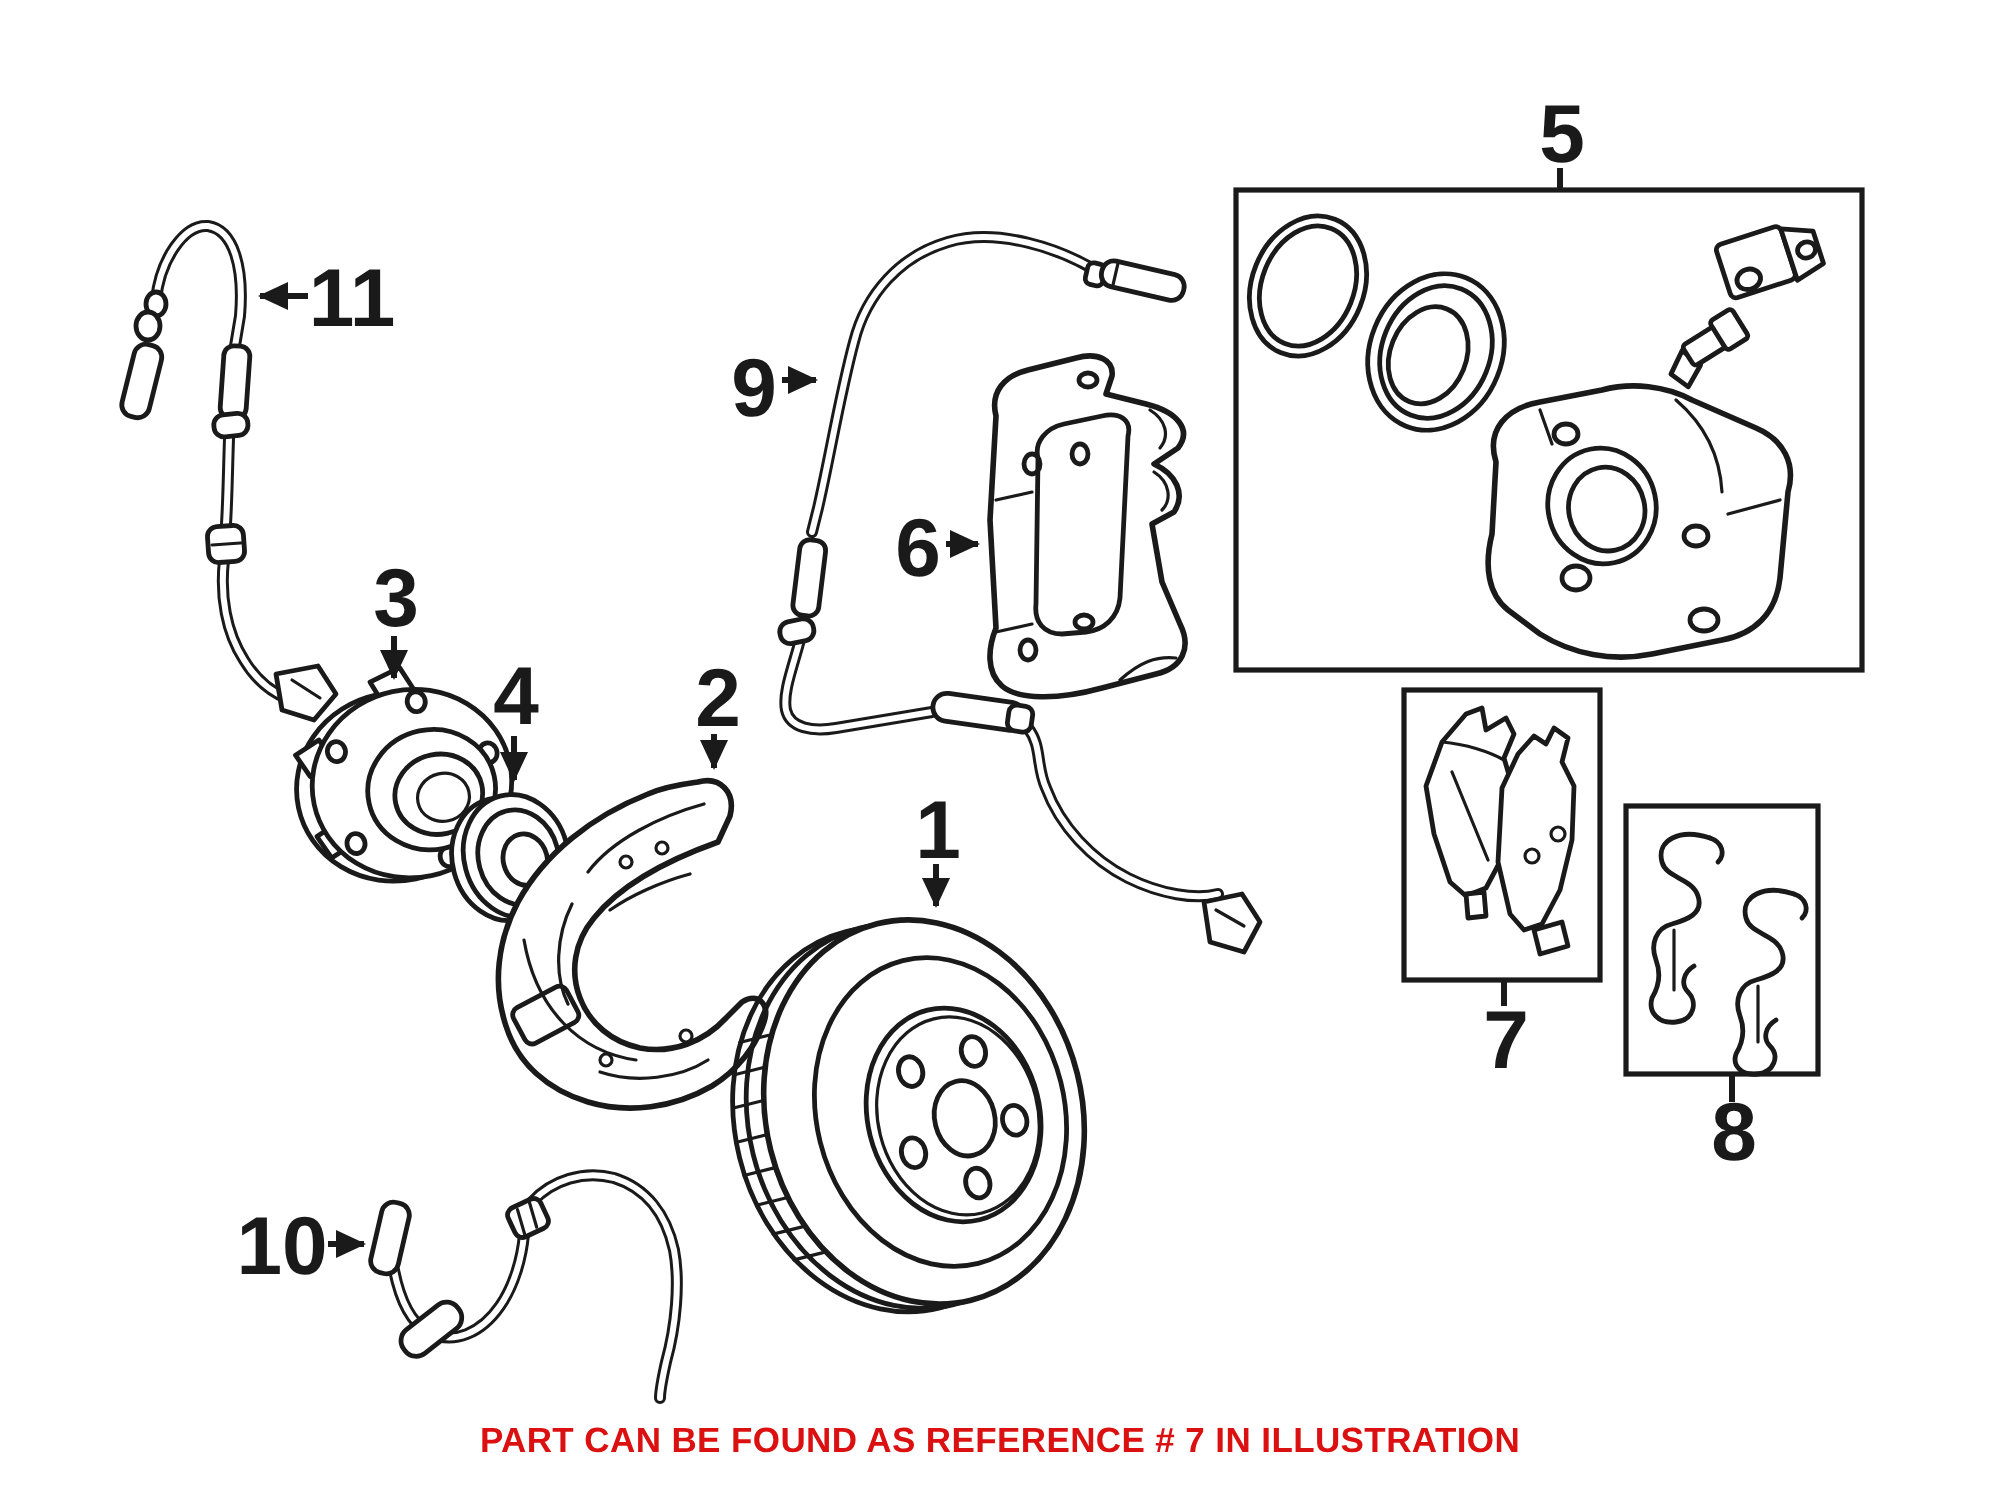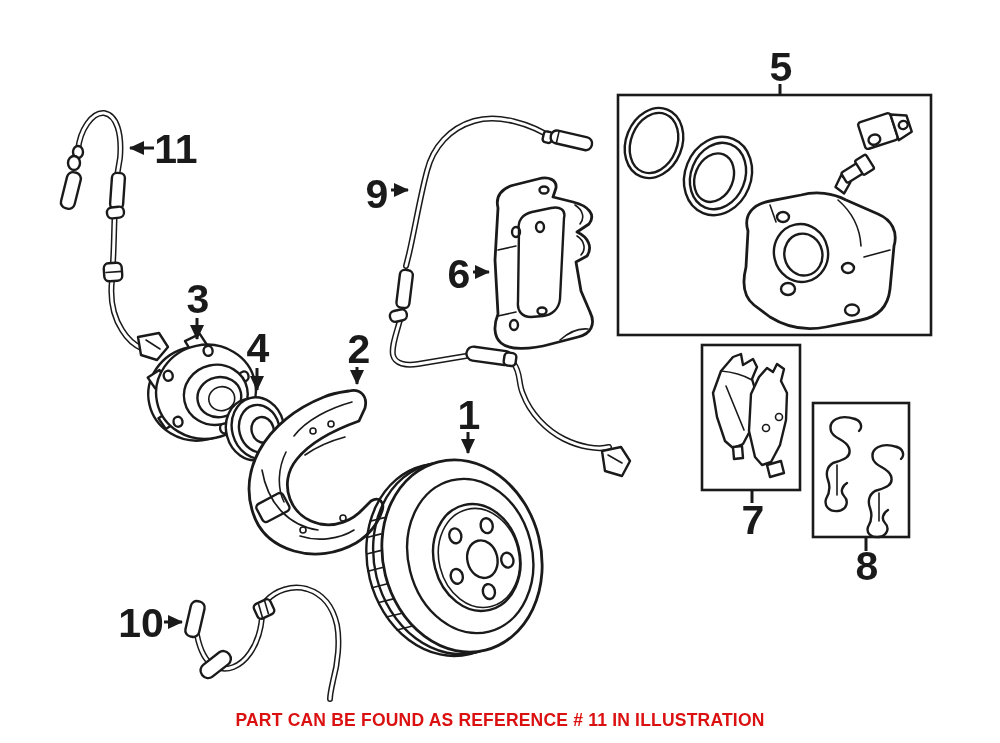--- a/index.html
+++ b/index.html
@@ -245,14 +245,14 @@
       <text class="lbl" x="781" y="81" text-anchor="middle">5</text>
       <text class="lbl" x="459" y="288" text-anchor="middle">6</text>
       <text class="lbl" x="753" y="534" text-anchor="middle">7</text>
       <text class="lbl" x="867" y="580" text-anchor="middle">8</text>
       <text class="lbl" x="377" y="208" text-anchor="middle">9</text>
       <text class="lbl" x="141" y="637" text-anchor="middle">10</text>
       <text class="lbl" x="176" y="163" text-anchor="middle">11</text>
     </g>
   </svg>
 
-  <div class="caption">PART CAN BE FOUND AS REFERENCE # 11 IN ILLUSTRATION</div>
+  <div class="caption">PART CAN BE FOUND AS REFERENCE # 7 IN ILLUSTRATION</div>
 </div>
 
 </body></html>

